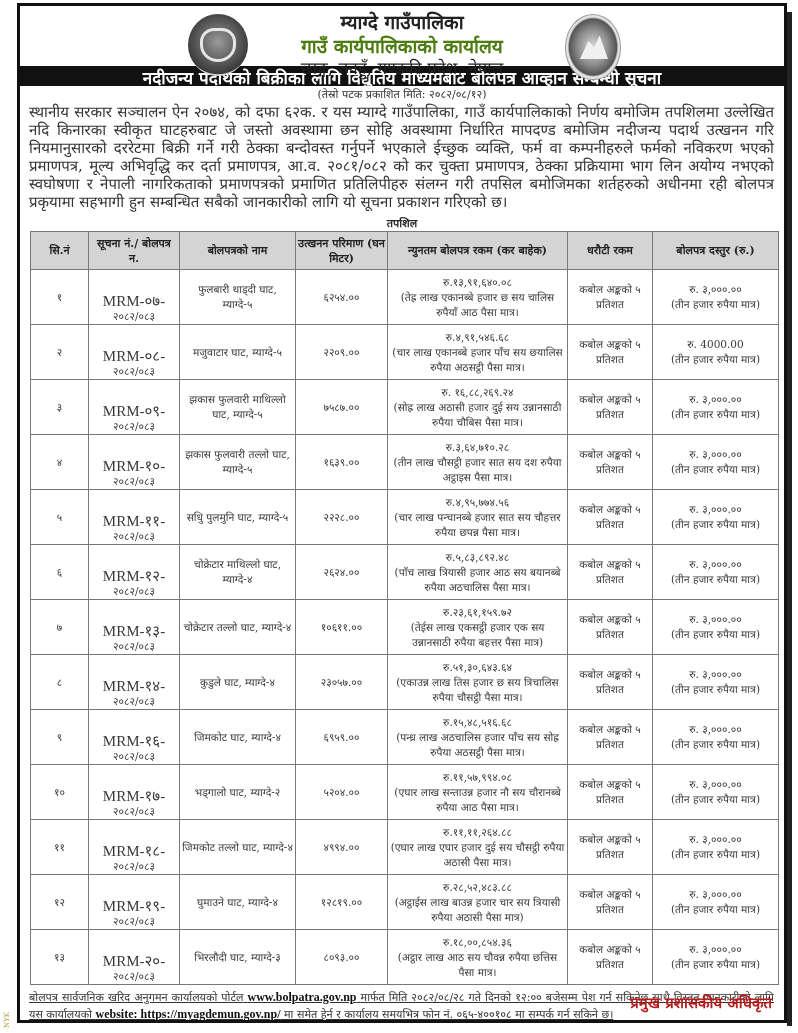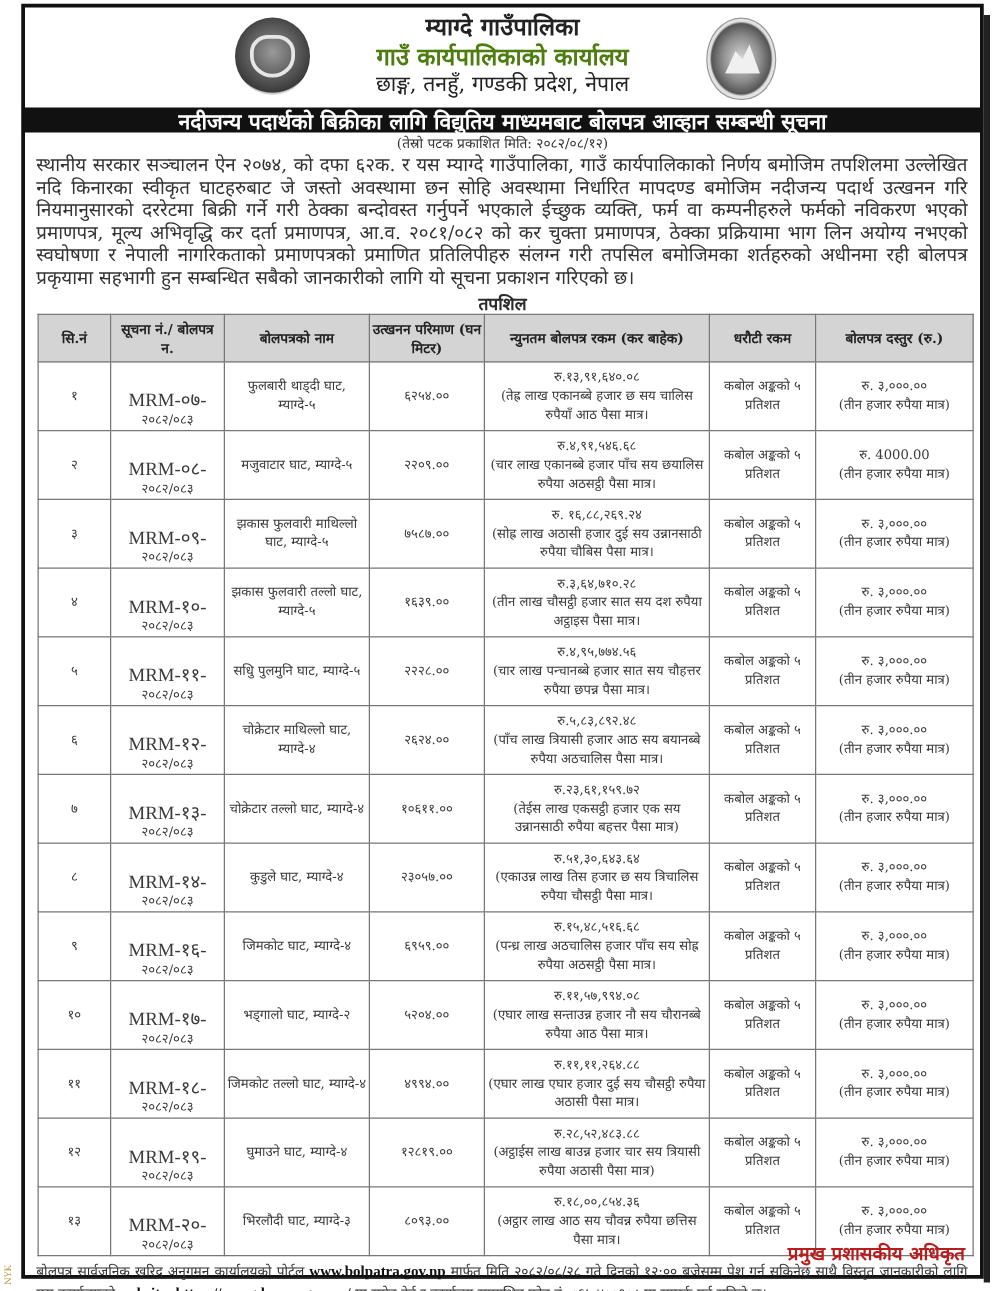--- a/index.html
+++ b/index.html
@@ -1,31 +1,31 @@
 <!DOCTYPE html>
 <html><head>
 <meta charset="utf-8">
 <style>
   html, body { margin: 0; padding: 0; background: #ffffff; }
   body { width: 798px; height: 1033px; position: relative; overflow: hidden; font-family: "DejaVu Serif", serif; color: #2b2b2b; }
   .frame { position: absolute; left: 17px; top: 3px; width: 770px; height: 1020px; border: 3px solid #111; box-sizing: border-box; background: #fff; }
   .frame::after { content: ""; position: absolute; right: -8px; top: 6px; width: 5px; height: 100%; background: #222; }
-  .header { position: relative; height: 80px; }
+  .header { position: relative; height: 60px; }
   .emblem-left { position: absolute; left: 168px; top: 8px; width: 60px; height: 62px; border-radius: 50%; background: radial-gradient(circle at 50% 45%, #9a9a9a 0%, #5b5b5b 45%, #3a3a3a 70%, #cfcfcf 72%, #ffffff 100%); }
   .emblem-left::before { content: ""; position: absolute; left: 12px; top: 14px; width: 36px; height: 34px; border-radius: 40% 40% 50% 50%; border: 3px solid #e6e6e6; box-sizing: border-box; }
   .emblem-right { position: absolute; left: 545px; top: 8px; width: 56px; height: 66px; border-radius: 50% 50% 48% 48%; background: radial-gradient(ellipse at 50% 50%, #d9d9d9 0%, #8c8c8c 40%, #555 62%, #e0e0e0 66%, #fff 100%); border: 1px solid #999; box-sizing: border-box; }
   .emblem-right::before { content: ""; position: absolute; left: 14px; top: 18px; width: 28px; height: 26px; background: #f0f0f0; clip-path: polygon(0 100%, 30% 30%, 50% 55%, 70% 10%, 100% 100%); }
   .title-block { position: absolute; left: 0; right: 0; top: 4px; text-align: center; }
   .t1 { font-size: 19px; font-weight: bold; line-height: 24px; color: #222; }
   .t2 { font-size: 19px; font-weight: bold; line-height: 24px; color: #4d7c0f; }
   .t3 { font-size: 17px; font-weight: normal; line-height: 20px; color: #222; }
   .banner { background: #111; color: #fff; text-align: center; font-size: 17px; font-weight: bold; height: 20px; line-height: 24px; margin: 0 -1px; }
   .subtitle { text-align: center; font-size: 11px; line-height: 17px; color: #333; }
   .para { font-size: 15px; line-height: 18px; margin: 0 10px 0 9px; text-align: justify; color: #333; }
-  .tapasil { text-align: center; font-size: 14px; font-weight: bold; margin-top: 6px; line-height: 14px; }
+  .tapasil { text-align: center; font-size: 11px; font-weight: bold; margin-top: 6px; line-height: 14px; }
   table { border-collapse: collapse; margin: 0 10px 0 10px; width: 748px; table-layout: fixed; }
   th, td { border: 1px solid #777; text-align: center; vertical-align: middle; font-size: 10.5px; line-height: 15px; color: #3a3a3a; padding: 0 2px; }
   th { background: #d4d4d4; font-weight: bold; height: 37px; color: #222; font-size: 11px; }
   td { height: 48.5px; }
   .mono { font-family: Liberation Serif, serif; font-size: 15px; margin-top: 24px; }
   .footer { font-size: 11px; line-height: 17px; margin: 4px 10px 0 9px; text-align: justify; color: #333; text-decoration: underline; }
   .footer b { font-family: "Liberation Serif", serif; font-size: 12px; color: #111; }
   .sign { position: absolute; right: 12px; bottom: 8px; font-size: 15px; font-weight: bold; color: #b91c1c; margin-top: 44px; }
   .side-mark { position: absolute; left: 3px; top: 1012px; font-size: 7px; color: #b89a3a; writing-mode: vertical-rl; transform: rotate(180deg); }
 </style>

